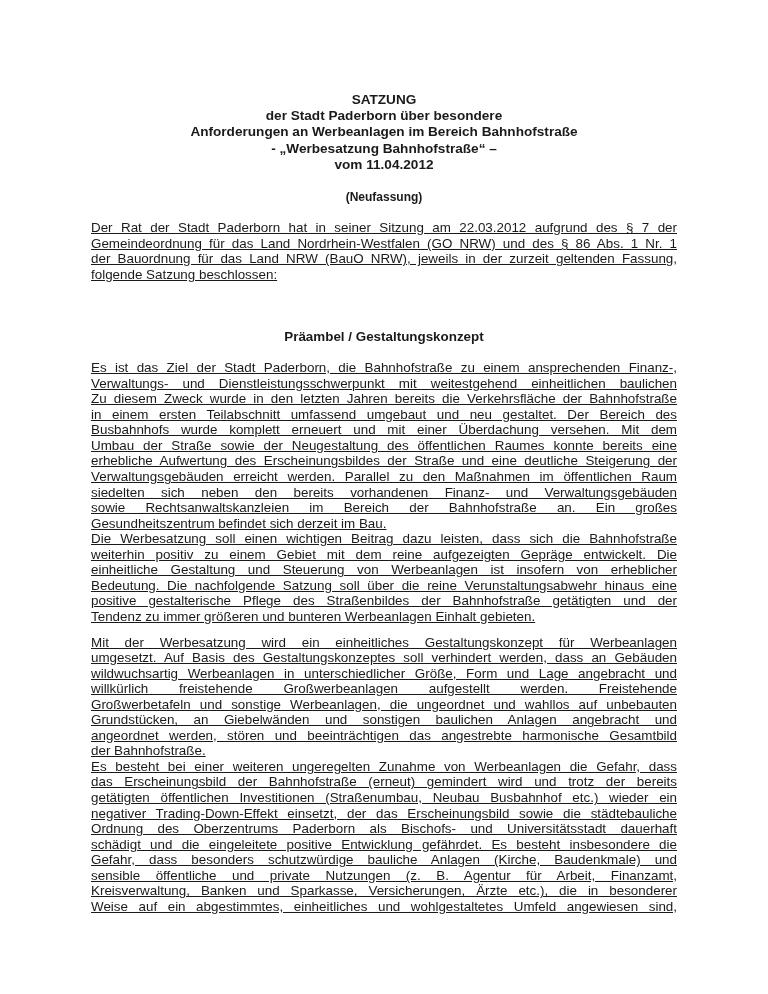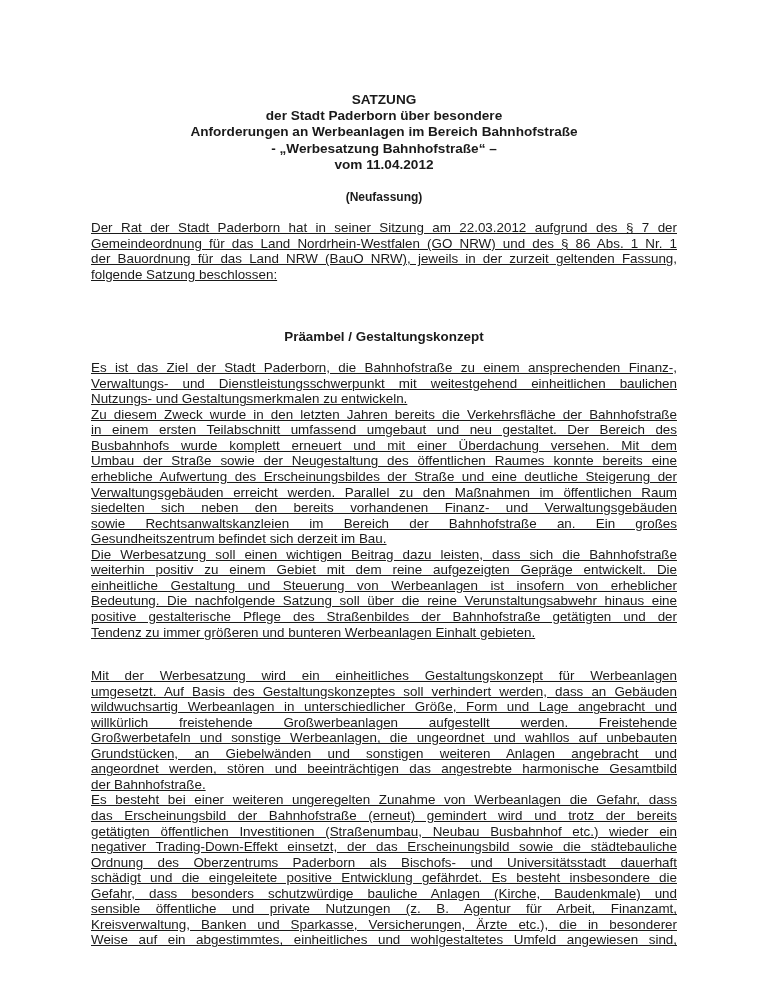--- a/index.html
+++ b/index.html
@@ -8,21 +8,21 @@
   .page { position: absolute; left: 91px; top: 92px; width: 586px; }
   .title-block { text-align: center; font-weight: bold; font-size: 13.6px; line-height: 16.2px; margin-left: -20px; margin-right: -20px; }
   .title-block div { white-space: nowrap; }
   .subtitle { text-align: center; font-weight: bold; font-size: 12px; line-height: 16px; margin-top: 16px; }
   .para { font-size: 13.4px; line-height: 15.55px; text-align: justify; margin: 0; text-decoration: underline; }
   .para .ln { display: block; text-align: justify; text-align-last: justify; white-space: nowrap; }
   .para .ln.last { text-align-last: left; }
   .intro { margin-top: 15px; }
   .section-heading { text-align: center; font-weight: bold; font-size: 13.4px; line-height: 16px; margin-top: 47px; }
   .p1 { margin-top: 15px; }
-  .p2 { margin-top: 28px; }
+  .p2 { margin-top: 10px; }
 </style>
 </head>
 <body>
 
 <div class="page">
   <div class="title-block">
     <div>SATZUNG</div>
     <div>der Stadt Paderborn über besondere</div>
     <div>Anforderungen an Werbeanlagen im Bereich Bahnhofstraße</div>
     <div>- „Werbesatzung Bahnhofstraße“ –</div>
@@ -35,21 +35,20 @@
       <span class="ln">Gemeindeordnung für das Land Nordrhein-Westfalen (GO NRW) und des § 86 Abs. 1 Nr. 1</span>
       <span class="ln">der Bauordnung für das Land NRW (BauO NRW), jeweils in der zurzeit geltenden Fassung,</span>
       <span class="ln last">folgende Satzung beschlossen:</span>
     </div>
 
   <div class="section-heading">Präambel / Gestaltungskonzept</div>
 
   <div class="para p1" id="p1">
       <span class="ln">Es ist das Ziel der Stadt Paderborn, die Bahnhofstraße zu einem ansprechenden Finanz-,</span>
       <span class="ln">Verwaltungs- und Dienstleistungsschwerpunkt mit weitestgehend einheitlichen baulichen</span>
-      <span class="ln last">Nutzungs- und Gestaltungsmerkmalen zu entwickeln.</span>
       <span class="ln">Zu diesem Zweck wurde in den letzten Jahren bereits die Verkehrsfläche der Bahnhofstraße</span>
       <span class="ln">in einem ersten Teilabschnitt umfassend umgebaut und neu gestaltet. Der Bereich des</span>
       <span class="ln">Busbahnhofs wurde komplett erneuert und mit einer Überdachung versehen. Mit dem</span>
       <span class="ln">Umbau der Straße sowie der Neugestaltung des öffentlichen Raumes konnte bereits eine</span>
       <span class="ln">erhebliche Aufwertung des Erscheinungsbildes der Straße und eine deutliche Steigerung der</span>
       <span class="ln">Verwaltungsgebäuden erreicht werden. Parallel zu den Maßnahmen im öffentlichen Raum</span>
       <span class="ln">siedelten sich neben den bereits vorhandenen Finanz- und Verwaltungsgebäuden</span>
       <span class="ln">sowie Rechtsanwaltskanzleien im Bereich der Bahnhofstraße an. Ein großes</span>
       <span class="ln last">Gesundheitszentrum befindet sich derzeit im Bau.</span>
       <span class="ln">Die Werbesatzung soll einen wichtigen Beitrag dazu leisten, dass sich die Bahnhofstraße</span>
@@ -58,21 +57,21 @@
       <span class="ln">Bedeutung. Die nachfolgende Satzung soll über die reine Verunstaltungsabwehr hinaus eine</span>
       <span class="ln">positive gestalterische Pflege des Straßenbildes der Bahnhofstraße getätigten und der</span>
       <span class="ln last">Tendenz zu immer größeren und bunteren Werbeanlagen Einhalt gebieten.</span>
     </div>
   <div class="para p2" id="p2">
       <span class="ln">Mit der Werbesatzung wird ein einheitliches Gestaltungskonzept für Werbeanlagen</span>
       <span class="ln">umgesetzt. Auf Basis des Gestaltungskonzeptes soll verhindert werden, dass an Gebäuden</span>
       <span class="ln">wildwuchsartig Werbeanlagen in unterschiedlicher Größe, Form und Lage angebracht und</span>
       <span class="ln">willkürlich freistehende Großwerbeanlagen aufgestellt werden. Freistehende</span>
       <span class="ln">Großwerbetafeln und sonstige Werbeanlagen, die ungeordnet und wahllos auf unbebauten</span>
-      <span class="ln">Grundstücken, an Giebelwänden und sonstigen weiteren Anlagen angebracht und</span>
+      <span class="ln">Grundstücken, an Giebelwänden und sonstigen baulichen Anlagen angebracht und</span>
       <span class="ln">angeordnet werden, stören und beeinträchtigen das angestrebte harmonische Gesamtbild</span>
       <span class="ln last">der Bahnhofstraße.</span>
       <span class="ln">Es besteht bei einer weiteren ungeregelten Zunahme von Werbeanlagen die Gefahr, dass</span>
       <span class="ln">das Erscheinungsbild der Bahnhofstraße (erneut) gemindert wird und trotz der bereits</span>
       <span class="ln">getätigten öffentlichen Investitionen (Straßenumbau, Neubau Busbahnhof etc.) wieder ein</span>
       <span class="ln">negativer Trading-Down-Effekt einsetzt, der das Erscheinungsbild sowie die städtebauliche</span>
       <span class="ln">Ordnung des Oberzentrums Paderborn als Bischofs- und Universitätsstadt dauerhaft</span>
       <span class="ln">schädigt und die eingeleitete positive Entwicklung gefährdet. Es besteht insbesondere die</span>
       <span class="ln">Gefahr, dass besonders schutzwürdige bauliche Anlagen (Kirche, Baudenkmale) und</span>
       <span class="ln">sensible öffentliche und private Nutzungen (z. B. Agentur für Arbeit, Finanzamt,</span>

